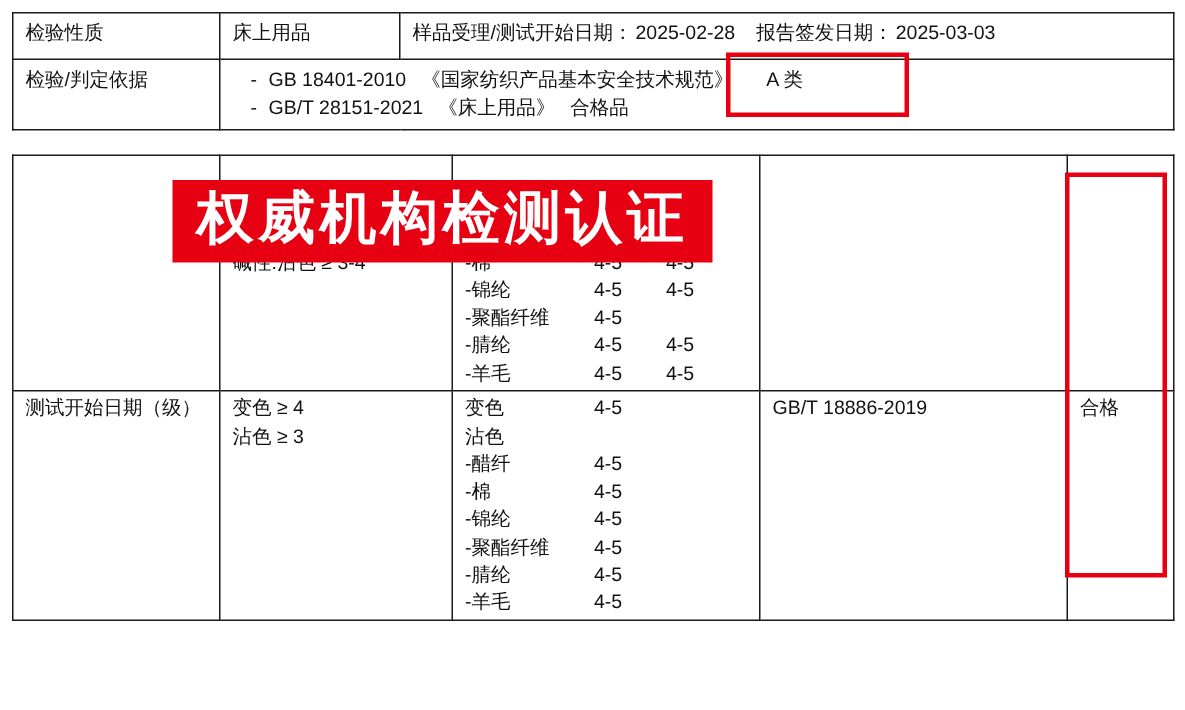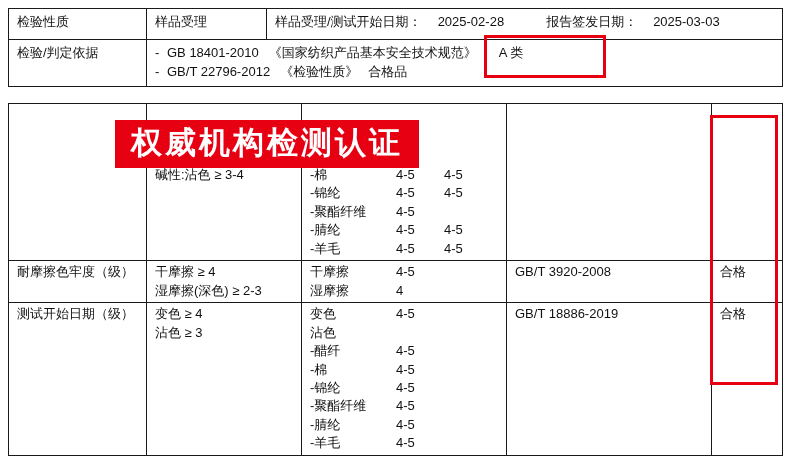--- a/index.html
+++ b/index.html
@@ -44,27 +44,28 @@
   
   #top-table {
     left: 8px;
     top: 8px;
     width: 774px;
   }
   #top-table td { height: 22px; }
 
   .date-line {
     display: flex;
-    gap: 16px;
+    gap: 2px;
     align-items: baseline;
     white-space: nowrap;
   }
 
   .basis-list div {
     white-space: nowrap;
+    margin-left: 12px;
   }
   .basis-list .dash {
     display: inline-block;
     width: 12px;
   }
   .gap-s { display: inline-block; width: 10px; }
   .gap-m { display: inline-block; width: 22px; }
 
   
   #res-table {
@@ -111,21 +112,21 @@
     height: 270px;
   }
 
   
   #watermark {
     position: absolute;
     left: 115px;
     top: 120px;
     background: #e60012;
     color: #ffffff;
-    font-size: 31px;
+    font-size: 38px;
     font-weight: bold;
     letter-spacing: 3px;
     padding: 6px 16px 9px 16px;
     line-height: 1.05;
     white-space: nowrap;
     font-family: "DejaVu Sans", sans-serif;
   }
 </style>
 </head>
 <body>
@@ -134,39 +135,39 @@
 
   <table class="rpt" id="top-table">
     <colgroup>
       <col style="width:138px">
       <col style="width:120px">
       <col style="width:516px">
     </colgroup>
     <tbody>
       <tr>
         <td>检验性质</td>
-        <td>样品受理</td>
+        <td>床上用品</td>
         <td>
           <div class="date-line">
             <span>样品受理/测试开始日期：</span>
             <span>2025-02-28</span>
             <span class="gap-s"></span>
             <span>报告签发日期：</span>
             <span>2025-03-03</span>
           </div>
         </td>
       </tr>
       <tr>
         <td>检验/判定依据</td>
         <td class="basis-list" colspan="2">
           <div>
             <span class="dash">-</span><span>GB 18401-2010</span><span class="gap-s"></span><span>《国家纺织产品基本安全技术规范》</span><span class="gap-m"></span><span>A 类</span>
           </div>
           <div>
-            <span class="dash">-</span><span>GB/T 22796-2012</span><span class="gap-s"></span><span>《检验性质》</span><span class="gap-s"></span><span>合格品</span>
+            <span class="dash">-</span><span>GB/T 28151-2021</span><span class="gap-s"></span><span>《床上用品》</span><span class="gap-s"></span><span>合格品</span>
           </div>
         </td>
       </tr>
     </tbody>
   </table>
 
   <table class="rpt" id="res-table">
     <colgroup>
       <col class="col-item">
       <col class="col-req">
@@ -207,39 +208,20 @@
           <div class="sub">
             <span class="lbl">-羊毛</span>
             <span class="v1">4-5</span>
             <span class="v2">4-5</span>
           </div>
         </td>
         <td></td>
         <td></td>
       </tr>
 
-      <tr>
-        <td class="nowrap">耐摩擦色牢度（级）</td>
-        <td>
-          <div class="nowrap">干摩擦  ≥ 4</div>
-          <div class="nowrap">湿摩擦(深色) ≥ 2-3</div>
-        </td>
-        <td>
-          <div class="sub">
-            <span class="lbl">干摩擦</span>
-            <span class="v1">4-5</span>
-          </div>
-          <div class="sub">
-            <span class="lbl">湿摩擦</span>
-            <span class="v1">4</span>
-          </div>
-        </td>
-        <td class="nowrap">GB/T 3920-2008</td>
-        <td>合格</td>
-      </tr>
 
       <tr>
         <td class="nowrap">测试开始日期（级）</td>
         <td>
           <div class="nowrap">变色 ≥ 4</div>
           <div class="nowrap">沾色 ≥ 3</div>
         </td>
         <td>
           <div class="sub">
             <span class="lbl">变色</span>

